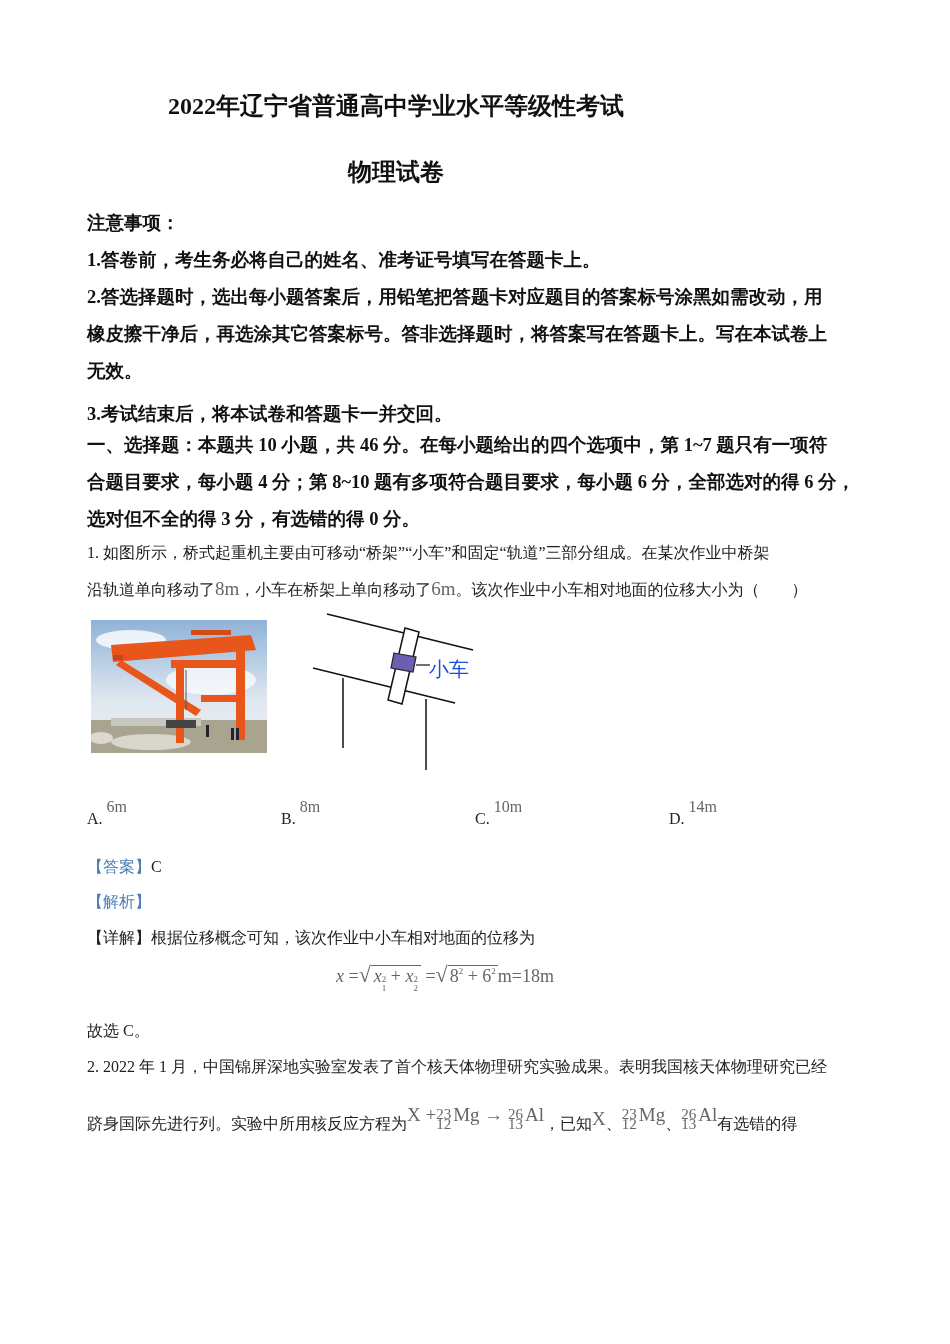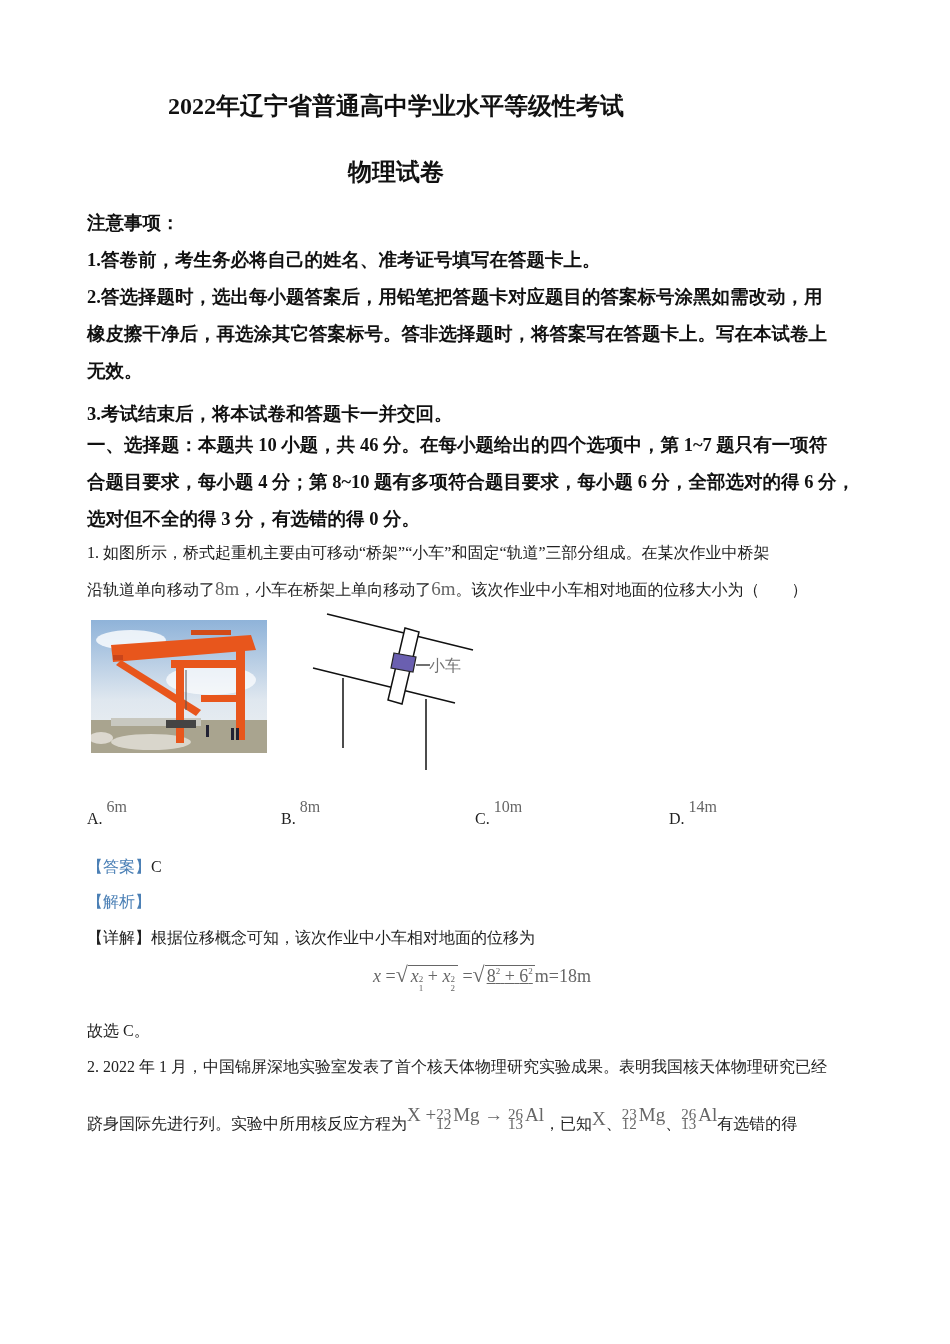--- a/index.html
+++ b/index.html
@@ -77,21 +77,21 @@
 <div class="abs diagram">
   <svg width="175" height="165" viewBox="0 0 175 165">
     <line x1="22" y1="4" x2="168" y2="40" stroke="#111" stroke-width="1.5"></line>
     <line x1="8" y1="58" x2="150" y2="93" stroke="#111" stroke-width="1.5"></line>
     <line x1="38" y1="68" x2="38" y2="138" stroke="#111" stroke-width="1.5"></line>
     <line x1="121" y1="89" x2="121" y2="160" stroke="#111" stroke-width="1.5"></line>
     <polygon points="100,18 114,22 97,94 83,90" fill="#ffffff" stroke="#111" stroke-width="1.5"></polygon>
     <polygon points="89,43 111,47 108,62 86,58" fill="#6a5fb0" stroke="#222" stroke-width="1.2"></polygon>
     <line x1="111" y1="55" x2="125" y2="55" stroke="#111" stroke-width="1.2"></line>
   </svg>
-  <span class="abs" style="left:124px; top:46px; font-size:16px; color:#737373; font-family:'DejaVu Sans', sans-serif;">小车</span>
+  <span class="abs" style="left:124px; top:46px; font-size:20px; color:#1d4ed8; font-family:'DejaVu Sans', sans-serif;">小车</span>
 </div>
 
 <div class="abs opt" style="left:87px; top:810px;text-align:right;">
   <span>A.</span><span class="opt-val">6m</span>
 </div>
 <div class="abs opt" style="left:281px; top:810px;">
   <span>B.</span><span class="opt-val">8m</span>
 </div>
 <div class="abs opt" style="left:475px; top:810px;">
   <span>C.</span><span class="opt-val">10m</span>
@@ -101,30 +101,30 @@
 </div>
 
 <div class="abs q-line" style="top:857px;">
   <span class="label-blue">【答案】</span><span>C</span>
 </div>
 <div class="abs q-line label-blue" style="top:892px;">【解析】</div>
 <div class="abs q-line" style="top:928px;">
   <span>【详解】</span><span>根据位移概念可知，该次作业中小车相对地面的位移为</span>
 </div>
 
-<div class="abs math" style="left:373px; top:962px; font-size:18px;">
+<div class="abs math" style="left:336px; top:962px; font-size:18px;">
   <i>x</i>
   <span>=</span><span style="font-size:22px;">√</span><span style="border-top:1px solid #666; padding:0 3px;"><i>x</i><span style="display:inline-flex;flex-direction:column;font-size:9px;line-height:9px;vertical-align:0px;">
         <span>2</span>
         <span>1</span>
       </span> <span>+</span> <i>x</i><span style="display:inline-flex;flex-direction:column;font-size:9px;line-height:9px;">
         <span>2</span>
         <span>2</span>
       </span></span>
-  <span>=</span><span style="font-size:22px;">√</span><span style="border-top:1px solid #666; padding:0 2px;text-decoration:underline;"><span>8</span><span class="sup">2</span> <span>+</span> <span>6</span><span class="sup">2</span></span><span>m=18m</span>
+  <span>=</span><span style="font-size:22px;">√</span><span style="border-top:1px solid #666; padding:0 2px;"><span>8</span><span class="sup">2</span> <span>+</span> <span>6</span><span class="sup">2</span></span><span>m=18m</span>
 </div>
 
 <div class="abs q-line" style="top:1021px;">故选 C。</div>
 
 <div class="abs q-line" style="top:1057px;">2. 2022 年 1 月，中国锦屏深地实验室发表了首个核天体物理研究实验成果。表明我国核天体物理研究已经</div>
 <div class="abs q-line" style="top:1112px;">
   <span>跻身国际先进行列。实验中所用核反应方程为</span><span class="math" style="position:relative; top:-8px; font-size:19px;"><span>X</span> <span>+</span><span class="nuc"><span class="stack">
           <span>23</span>
           <span>12</span>
         </span><span>Mg</span></span> <span>→</span> <span class="nuc"><span class="stack">

